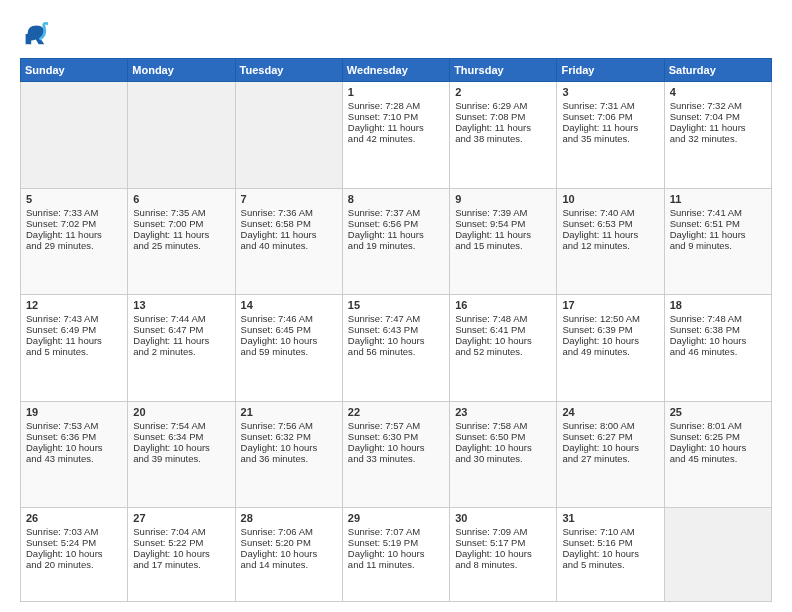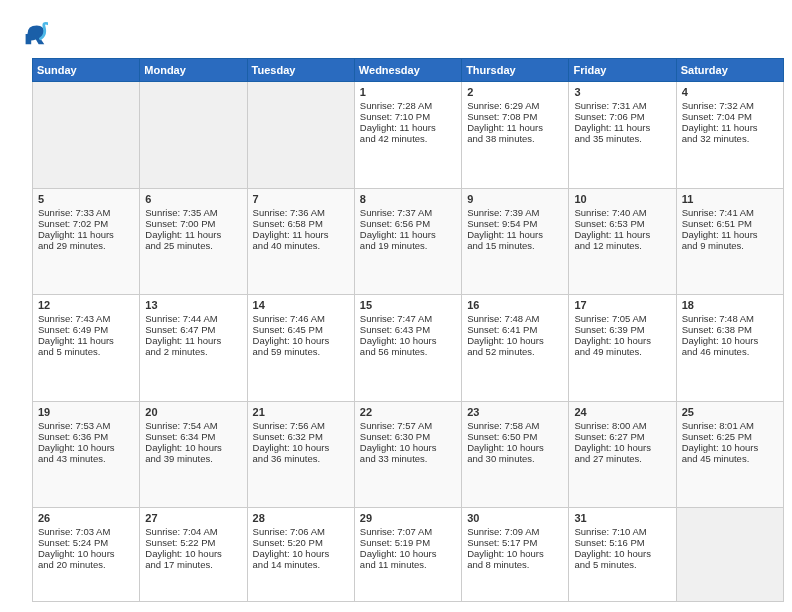--- a/index.html
+++ b/index.html
@@ -44,21 +44,20 @@
     .location-title {
       font-size: 14px;
       color: #444;
     }
     .calendar {
       flex: 1;
       border: 1px solid #ccc;
       border-collapse: collapse;
       width: 100%;
       table-layout: fixed;
-      margin-left: 12px;
     }
     .calendar th {
       background-color: #2a6bbf;
       color: #fff;
       font-size: 11px;
       font-weight: bold;
       padding: 5px 4px;
       text-align: left;
       border: 1px solid #1a5fa8;
     }
@@ -236,21 +235,21 @@
           </td>
           <td>
             <span class="day-number">16</span>
             <div>Sunrise: 7:48 AM</div>
             <div>Sunset: 6:41 PM</div>
             <div>Daylight: 10 hours</div>
             <div>and 52 minutes.</div>
           </td>
           <td>
             <span class="day-number">17</span>
-            <div>Sunrise: 7:05 AM</div>
+            <div>Sunrise: 12:50 AM</div>
             <div>Sunset: 6:39 PM</div>
             <div>Daylight: 10 hours</div>
             <div>and 49 minutes.</div>
           </td>
           <td>
             <span class="day-number">18</span>
             <div>Sunrise: 7:48 AM</div>
             <div>Sunset: 6:38 PM</div>
             <div>Daylight: 10 hours</div>
             <div>and 46 minutes.</div>

